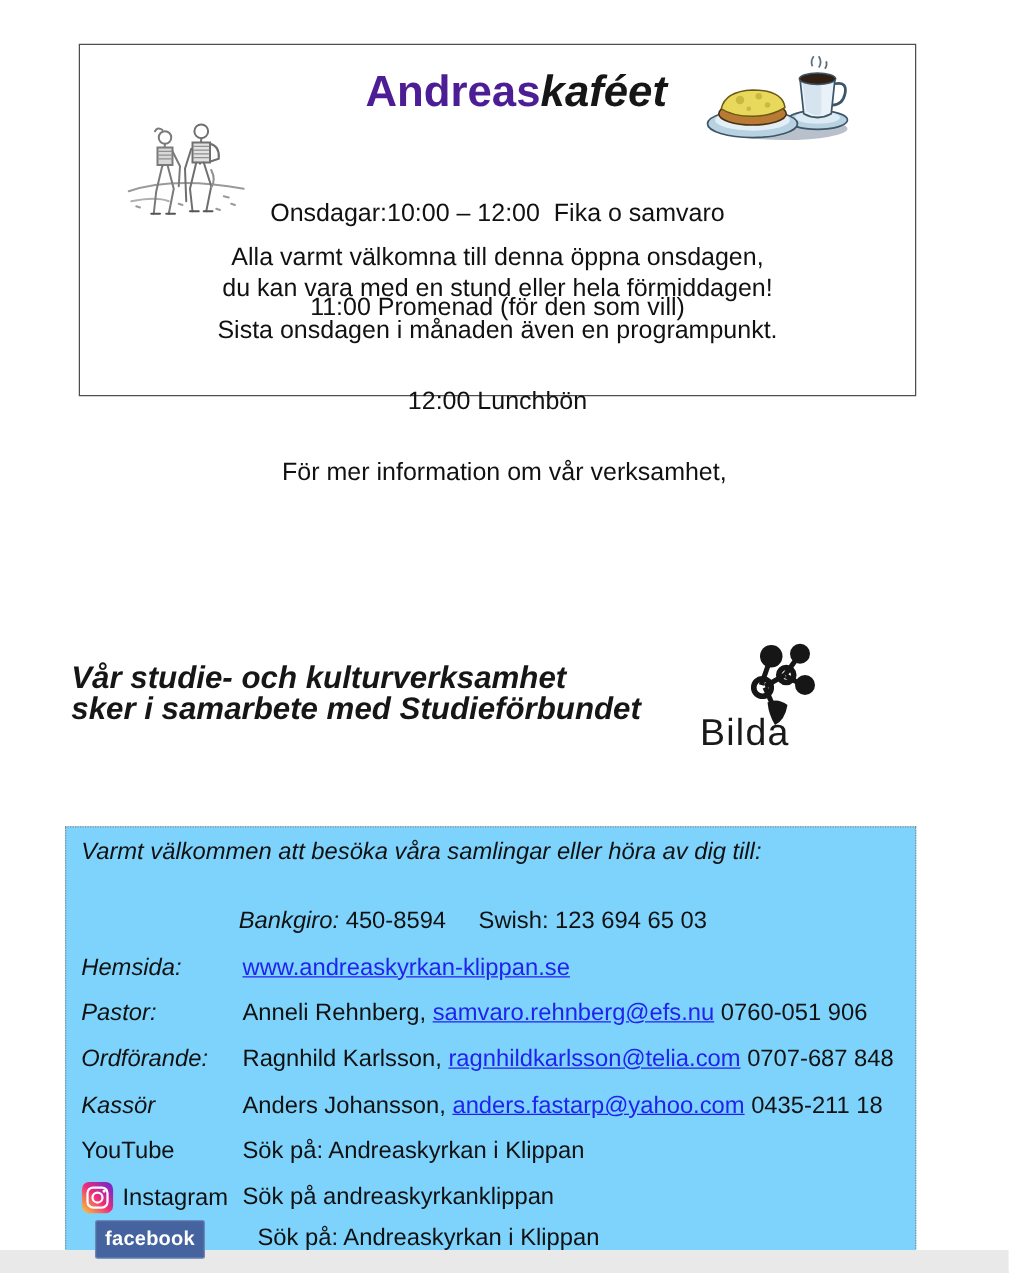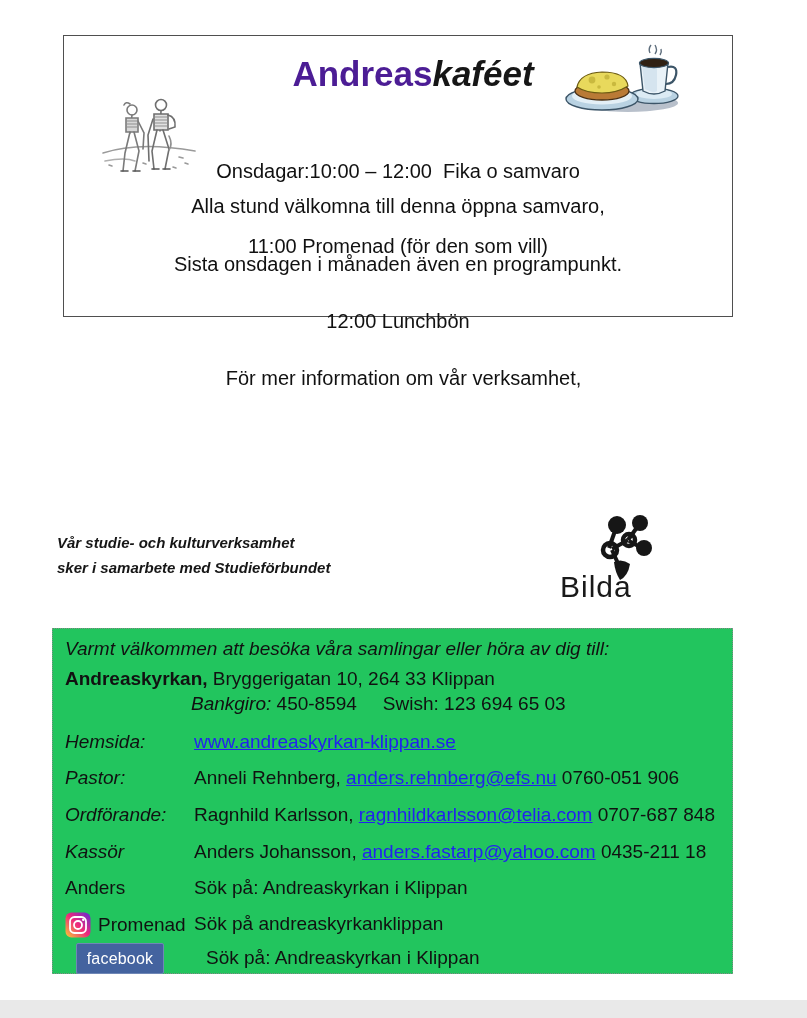--- a/index.html
+++ b/index.html
@@ -36,33 +36,33 @@
   }
 
   
   .info-text {
     left:0; top:365px; width:807px; text-align:center;
     font-size:20px; line-height:26px;
   }
 
   
   .study-text {
-    left:57px; top:530px; font-size:15px; line-height:25px;
+    left:57px; top:530px; font-size:25px; line-height:25px;
     font-style:italic; font-weight:bold; color:#161616;
   }
   .bilda { left:560px; top:514px; width:95px; height:90px; }
   .bilda-word {
     position:absolute; left:0px; bottom:0px;
     font-size:30px; letter-spacing:1px; color:#191919;
   }
 
   
   .contact-box {
-    left:52px; top:628px; width:681px; height:346px;
-    border:1px dotted #8a8a8a; background:#22c55e; font-size:19px;
+    left:52px; top:661px; width:681px; height:346px;
+    border:1px dotted #8a8a8a; background:#7dd3fc; font-size:19px;
   }
   .c-row { position:absolute; left:12px; width:650px; white-space:nowrap; }
   .c-label { display:inline-block; width:129px; font-style:italic; }
   .c-label.noitalic { font-style:normal; }
   .it { font-style:italic;margin-top:41px; }
   .b  { font-weight:bold; }
   .link { color:#2222ee; text-decoration:underline; cursor:pointer; }
   .gap { display:inline-block; width:26px; }
 
   .intro-line   { top:9px;  font-style:italic; }
@@ -76,21 +76,21 @@
   .row-insta    { top:283px; }
   .row-facebook { top:318px; }
 
   .insta-wrap { display:inline-block; width:129px; vertical-align:middle; }
   .insta-icon { width:26px; height:26px; vertical-align:-7px; margin-right:7px; }
   .insta-label { font-size:19px; }
 
   .fb-badge {
     position:absolute; left:11px; top:-4px; width:88px; height:31px;
     background:#44639f; border:1px solid #6f87b6; border-radius:2px;
-    color:#fff; font-weight:normal; font-size:16px; text-align:center;
+    color:#fff; font-weight:bold; font-size:16px; text-align:center;
     line-height:29px; letter-spacing:0.2px; z-index:5;
   }
   .fb-text { display:inline-block; margin-left:141px; }
 
   
   .bottom-strip { left:0; top:1000px; width:807px; height:18px; background:#e9e9e9; }
 </style>
 </head>
 <body>
 
@@ -151,21 +151,22 @@
     <circle cx="37" cy="46" r="1.8" fill="#c9b93f"></circle>
   </svg>
 
   <div class="abs schedule">
     <div>Onsdagar:10:00 – 12:00  Fika o samvaro</div>
     <div>11:00 Promenad (för den som vill)</div>
     <div>12:00 Lunchbön</div>
   </div>
 
   <div class="abs welcome">
-    <div>Alla stund välkomna till denna öppna samvaro,</div>
+    <div>Alla varmt välkomna till denna öppna onsdagen,</div>
+    <div>du kan vara med en stund eller hela förmiddagen!</div>
   </div>
 
   <div class="abs note">Sista onsdagen i månaden även en programpunkt.</div>
 </div>
 
 <div class="abs info-text">
   <div>För mer information om vår verksamhet,</div>
 </div>
 
 <div class="abs study-text">
@@ -189,63 +190,60 @@
     <circle cx="47" cy="26" r="6" fill="none" stroke="#161616" stroke-width="4.5"></circle>
     <path d="M32 48 Q 40 44 48 50 Q 46 62 38 66 Q 33 58 32 48 Z" fill="#161616"></path>
   </svg>
   <div class="bilda-word">Bilda</div>
 </div>
 
 <div class="abs contact-box">
 
   <div class="c-row intro-line">Varmt välkommen att besöka våra samlingar eller höra av dig till:</div>
 
-  <div class="c-row church-line">
-    <span class="b">Andreaskyrkan,</span><span> Bryggerigatan 10, 264 33 Klippan</span>
-  </div>
 
   <div class="c-row bank-line">
     <span class="it">Bankgiro:</span><span> 450-8594</span><span class="gap"></span><span>Swish: 123 694 65 03</span>
   </div>
 
   <div class="c-row row-hemsida">
     <span class="c-label">Hemsida:</span><span></span><a class="link">www.andreaskyrkan-klippan.se</a><span></span>
   </div>
 
   <div class="c-row row-pastor">
-    <span class="c-label">Pastor:</span><span>Anneli Rehnberg, </span><a class="link">anders.rehnberg@efs.nu</a><span> 0760-051 906</span>
+    <span class="c-label">Pastor:</span><span>Anneli Rehnberg, </span><a class="link">samvaro.rehnberg@efs.nu</a><span> 0760-051 906</span>
   </div>
 
   <div class="c-row row-ordf">
     <span class="c-label">Ordförande:</span><span>Ragnhild Karlsson, </span><a class="link">ragnhildkarlsson@telia.com</a><span> 0707-687 848</span>
   </div>
 
   <div class="c-row row-kassor">
     <span class="c-label">Kassör</span><span>Anders Johansson, </span><a class="link">anders.fastarp@yahoo.com</a><span> 0435-211 18</span>
   </div>
 
   <div class="c-row row-youtube">
-    <span class="c-label noitalic">Anders</span><span>Sök på: Andreaskyrkan i Klippan</span>
+    <span class="c-label noitalic">YouTube</span><span>Sök på: Andreaskyrkan i Klippan</span>
   </div>
 
   <div class="c-row row-insta">
     <span class="insta-wrap">
       <svg class="insta-icon" viewBox="0 0 26 26">
         <defs>
           <linearGradient id="ig" x1="0" y1="1" x2="1" y2="0">
             <stop offset="0" stop-color="#f9ce34"></stop>
             <stop offset="0.5" stop-color="#ee2a7b"></stop>
             <stop offset="1" stop-color="#6228d7"></stop>
           </linearGradient>
         </defs>
         <rect x="0.5" y="0.5" width="25" height="25" rx="6" fill="url(#ig)"></rect>
         <rect x="5" y="5" width="16" height="16" rx="4.5" fill="none" stroke="#fff" stroke-width="1.8"></rect>
         <circle cx="13" cy="13" r="4" fill="none" stroke="#fff" stroke-width="1.8"></circle>
         <circle cx="18.3" cy="7.8" r="1.3" fill="#fff"></circle>
-      </svg><span class="insta-label">Promenad</span>
+      </svg><span class="insta-label">Instagram</span>
     </span><span>Sök på andreaskyrkanklippan</span>
   </div>
 
   <div class="c-row row-facebook">
     <span class="fb-badge">facebook</span>
     <span class="fb-text">Sök på: Andreaskyrkan i Klippan</span>
   </div>
 
 </div>
 

